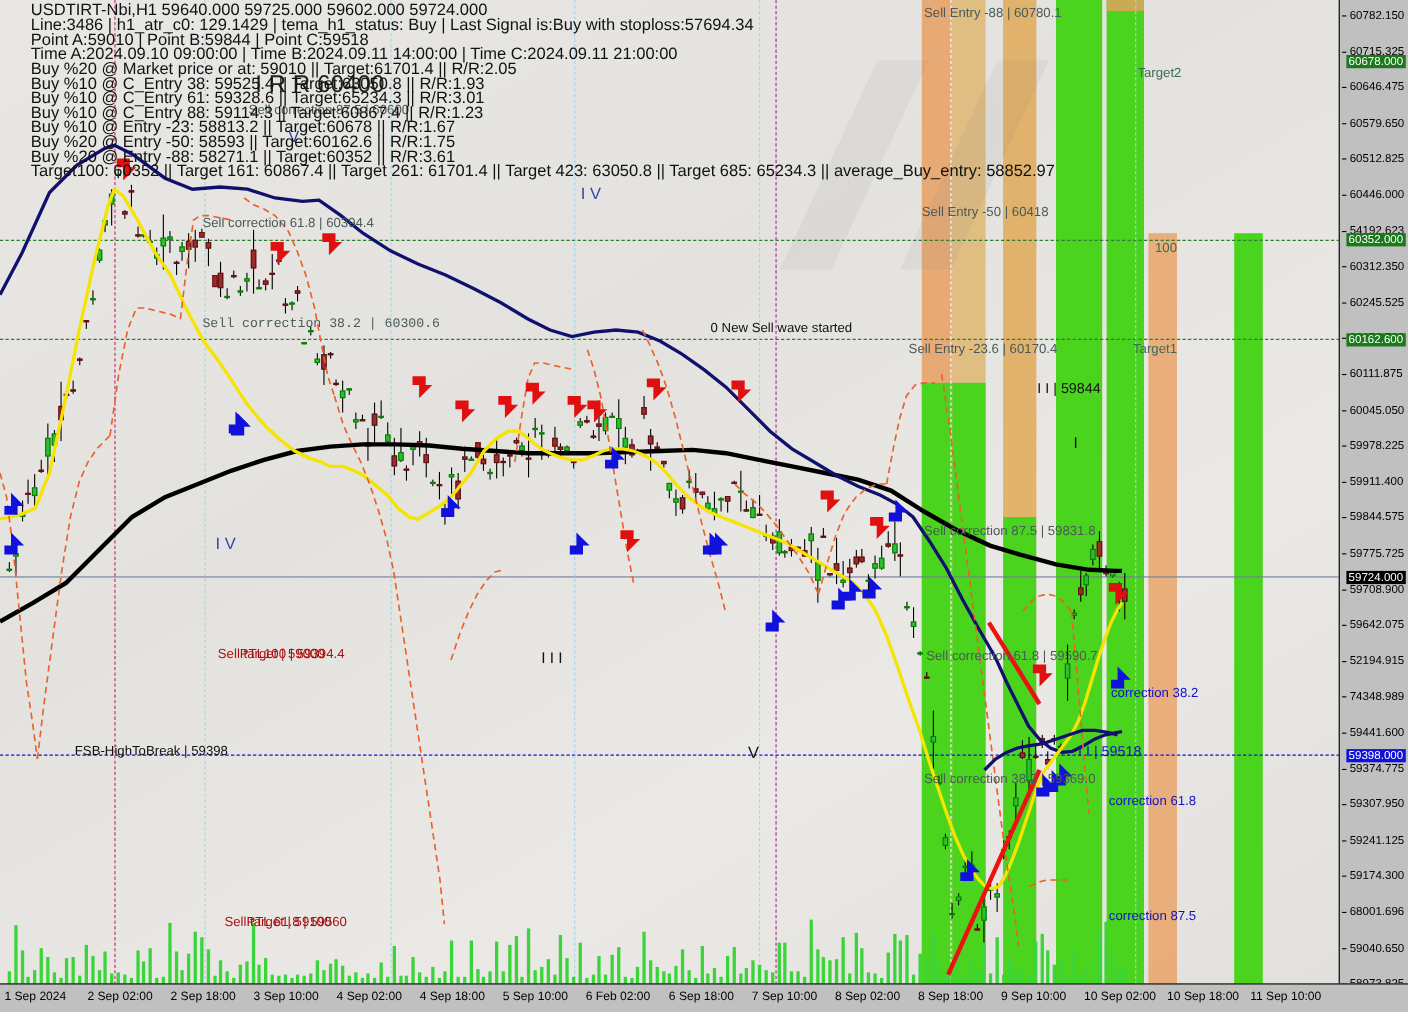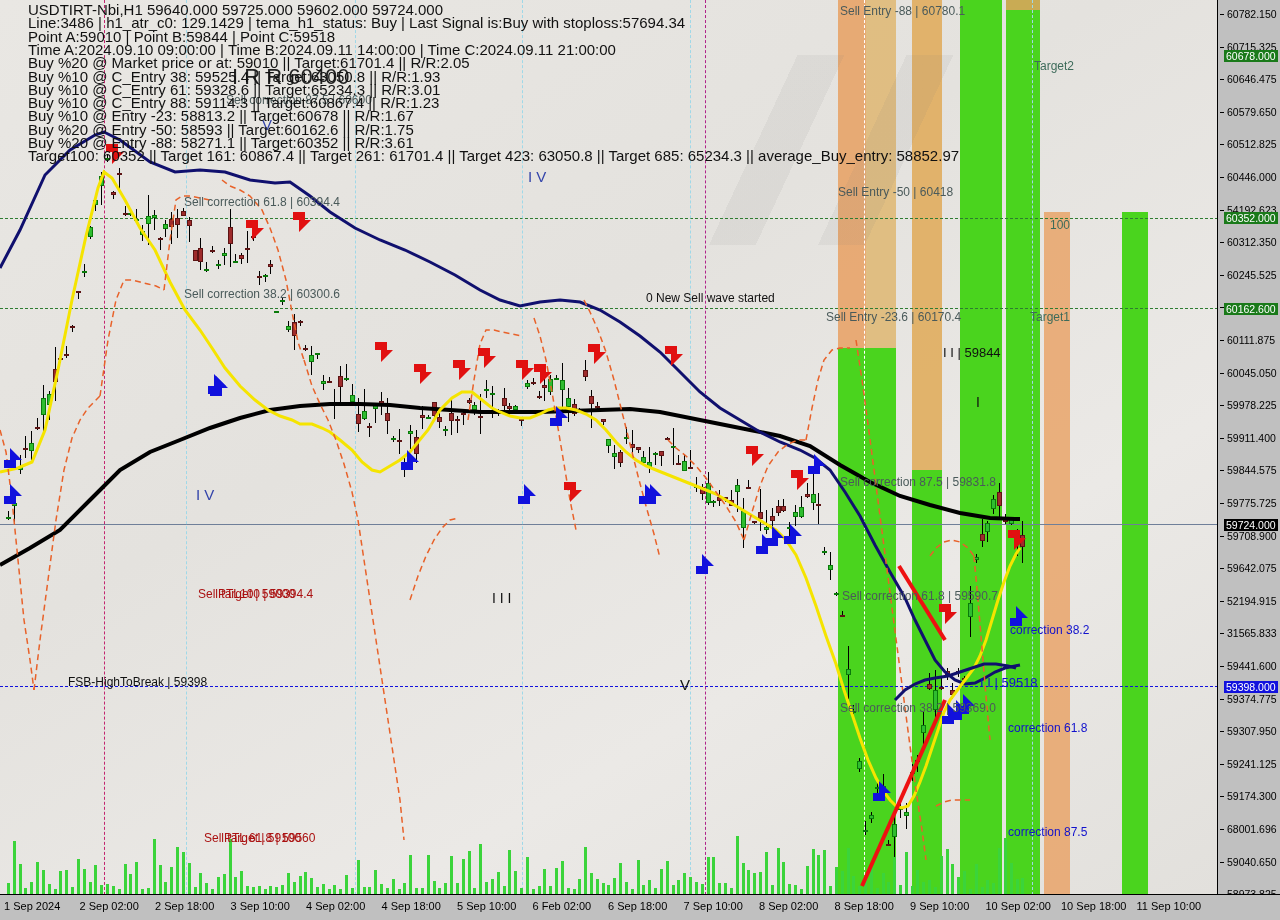--- a/index.html
+++ b/index.html
@@ -742,21 +742,21 @@
     <div class="lbl" style="left:840px;top:5px;color:#4a5a5a;">Sell Entry -88 | 60780.1</div>
     <div class="lbl" style="left:838px;top:186px;color:#4a5a5a;">Sell Entry -50 | 60418</div>
     <div class="lbl" style="left:826px;top:311px;color:#4a5a5a;">Sell Entry -23.6 | 60170.4</div>
     <div class="lbl" style="left:1034px;top:60px;color:#3d6b5a;">Target2</div>
     <div class="lbl" style="left:1030px;top:311px;color:#3d6b5a;">Target1</div>
     <div class="lbl" style="left:1050px;top:219px;color:#3d6b5a;">100</div>
     <div class="lbl" style="left:646px;top:292px;color:#111;">0 New Sell wave started</div>
     <div class="lbl" style="left:943px;top:346px;font-size:13px;color:#111;">I I | 59844</div>
     <div class="lbl" style="left:980px;top:676px;font-size:13px;color:#1111cc;">I I | 59518</div>
     <div class="lbl" style="left:184px;top:196px;color:#4a5a5a;">Sell correction 61.8 | 60394.4</div>
-    <div class="lbl" style="left:184px;top:288px;color:#4a5a5a;">Sell correction 38.2 | 60300.6</div>
+    <div class="lbl" style="left:184px;top:288px;color:#4a5a5a;font-family:Liberation Mono, monospace;">Sell correction 38.2 | 60300.6</div>
     <div class="lbl" style="left:226px;top:94px;color:#4a5a5a;">Sell correction 87.5 | 60600</div>
     <div class="lbl" style="left:840px;top:476px;color:#4a5a5a;">Sell correction 87.5 | 59831.8</div>
     <div class="lbl" style="left:842px;top:590px;color:#4a5a5a;">Sell correction 61.8 | 59590.7</div>
     <div class="lbl" style="left:840px;top:702px;color:#4a5a5a;">Sell correction 38.2 | 59369.0</div>
     <div class="lbl" style="left:1010px;top:624px;color:#1111cc;">correction 38.2</div>
     <div class="lbl" style="left:1008px;top:722px;color:#1111cc;">correction 61.8</div>
     <div class="lbl" style="left:1008px;top:826px;color:#1111cc;">correction 87.5</div>
     <div class="lbl" style="left:68px;top:676px;color:#111;">FSB-HighToBreak | 59398</div>
     <div class="lbl" style="left:528px;top:170px;font-size:15px;color:#3344aa;">I V</div>
     <div class="lbl" style="left:196px;top:488px;font-size:15px;color:#3344aa;">I V</div>
@@ -859,21 +859,21 @@
         <div class="tick" style="top: 564.2px;">
           <i></i>
           <span>59642.075</span>
         </div>
         <div class="tick" style="top: 596.8px;">
           <i></i>
           <span>52194.915</span>
         </div>
         <div class="tick" style="top: 629.4px;">
           <i></i>
-          <span>31565.833</span>
+          <span>74348.989</span>
         </div>
         <div class="tick" style="top: 662px;">
           <i></i>
           <span>59441.600</span>
         </div>
         <div class="tick" style="top: 694.6px;">
           <i></i>
           <span>59374.775</span>
         </div>
         <div class="tick" style="top: 727.2px;">

